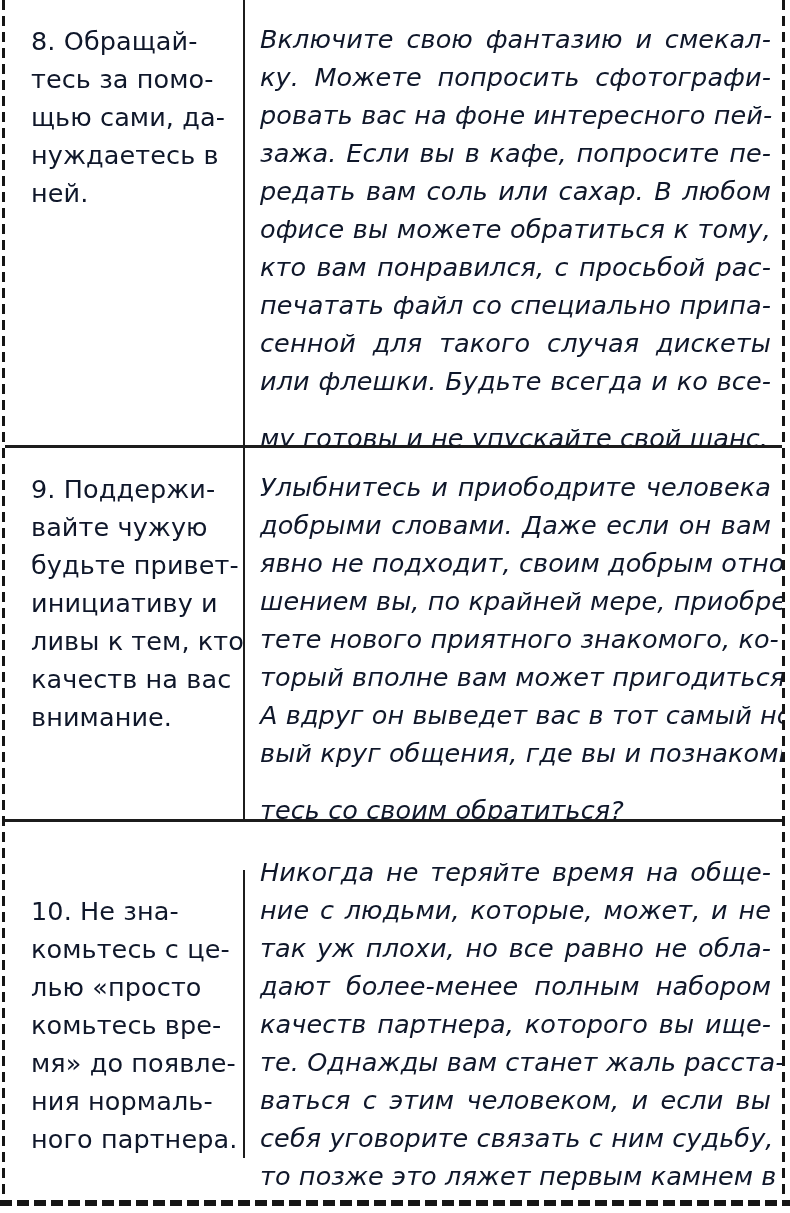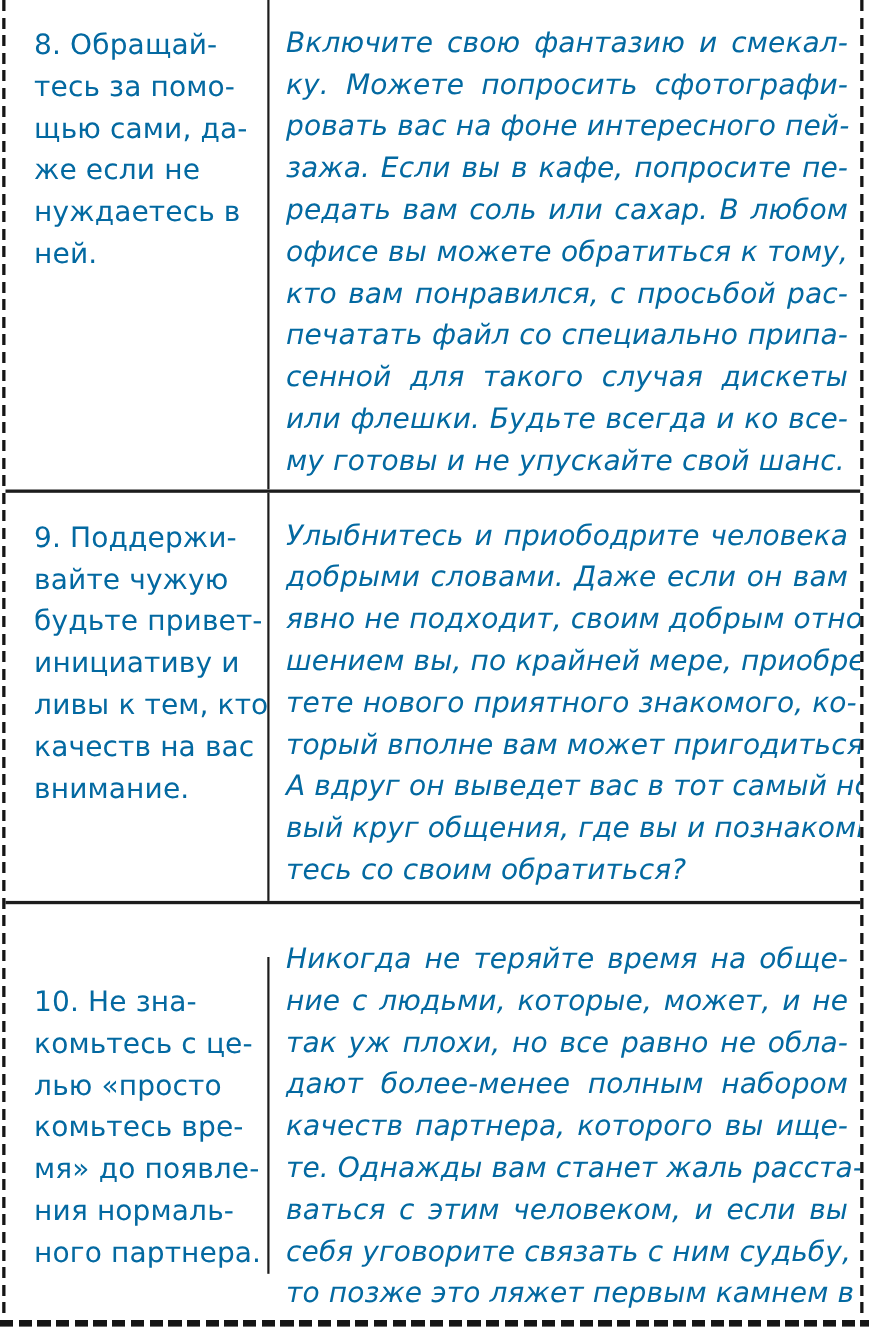--- a/index.html
+++ b/index.html
@@ -2,21 +2,21 @@
 <html><head>
 <meta charset="utf-8">
 <style>
   html, body { margin: 0; padding: 0; background: #ffffff; }
   .page {
     position: relative;
     width: 790px;
     height: 1213px;
     background: #ffffff;
     font-family: "DejaVu Sans", "Liberation Sans", sans-serif;
-    color: #0369a1;
+    color: #0f172a;
     overflow: hidden;
   }
   
   .border-left, .border-right {
     position: absolute; top: 0; width: 3px; height: 1205px;
     background: repeating-linear-gradient(to bottom, #151515 0 10px, transparent 10px 16px);
   }
   .border-left  { left: 2px; }
   .border-right { left: 782px; }
   .border-bottom {
@@ -46,33 +46,33 @@
     line-height: 38px;
     white-space: nowrap;
     letter-spacing: 0.1px;
   }
   .cell-right .ln {
     text-align: justify;
     text-align-last: justify;
   }
   .cell-right .ln.lastleft {
     text-align-last: left;
+    margin-top: 19px;
   }
 </style>
 </head>
 <body>
 
 <div class="page">
   <div class="table" id="advice-table">
       <div class="row">
         <div class="cell cell-left">
           <div class="ln">8. Обращай-</div>
           <div class="ln">тесь за помо-</div>
           <div class="ln">щью сами, да-</div>
-          <div class="ln">же если не</div>
           <div class="ln">нуждаетесь в</div>
           <div class="ln">ней.</div>
         </div>
         <div class="cell cell-right">
           <div class="ln">Включите свою фантазию и смекал-</div>
           <div class="ln">ку. Можете попросить сфотографи-</div>
           <div class="ln">ровать вас на фоне интересного пей-</div>
           <div class="ln">зажа. Если вы в кафе, попросите пе-</div>
           <div class="ln">редать вам соль или сахар. В любом</div>
           <div class="ln">офисе вы можете обратиться к тому,</div>

